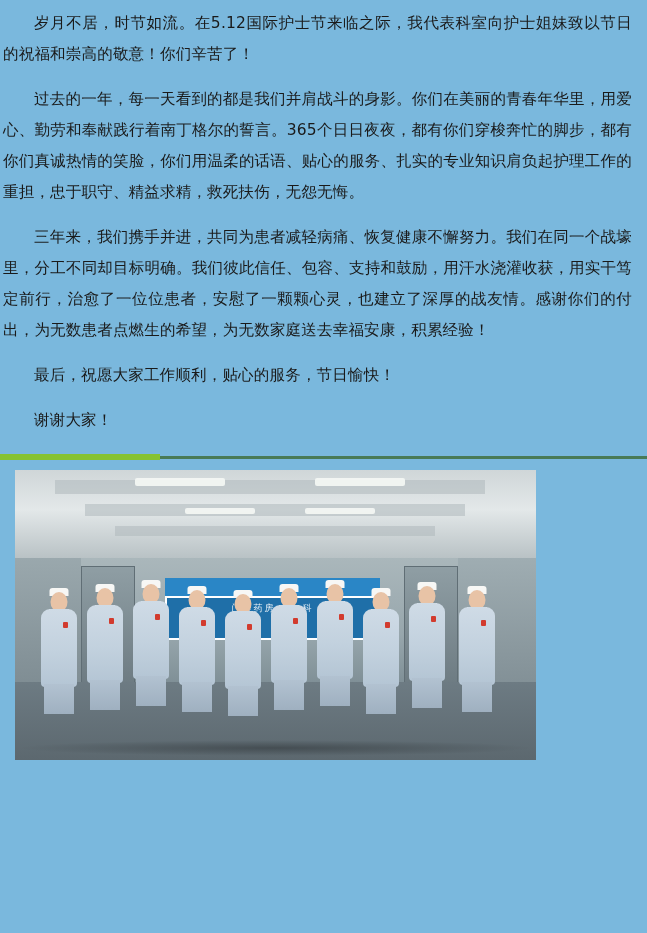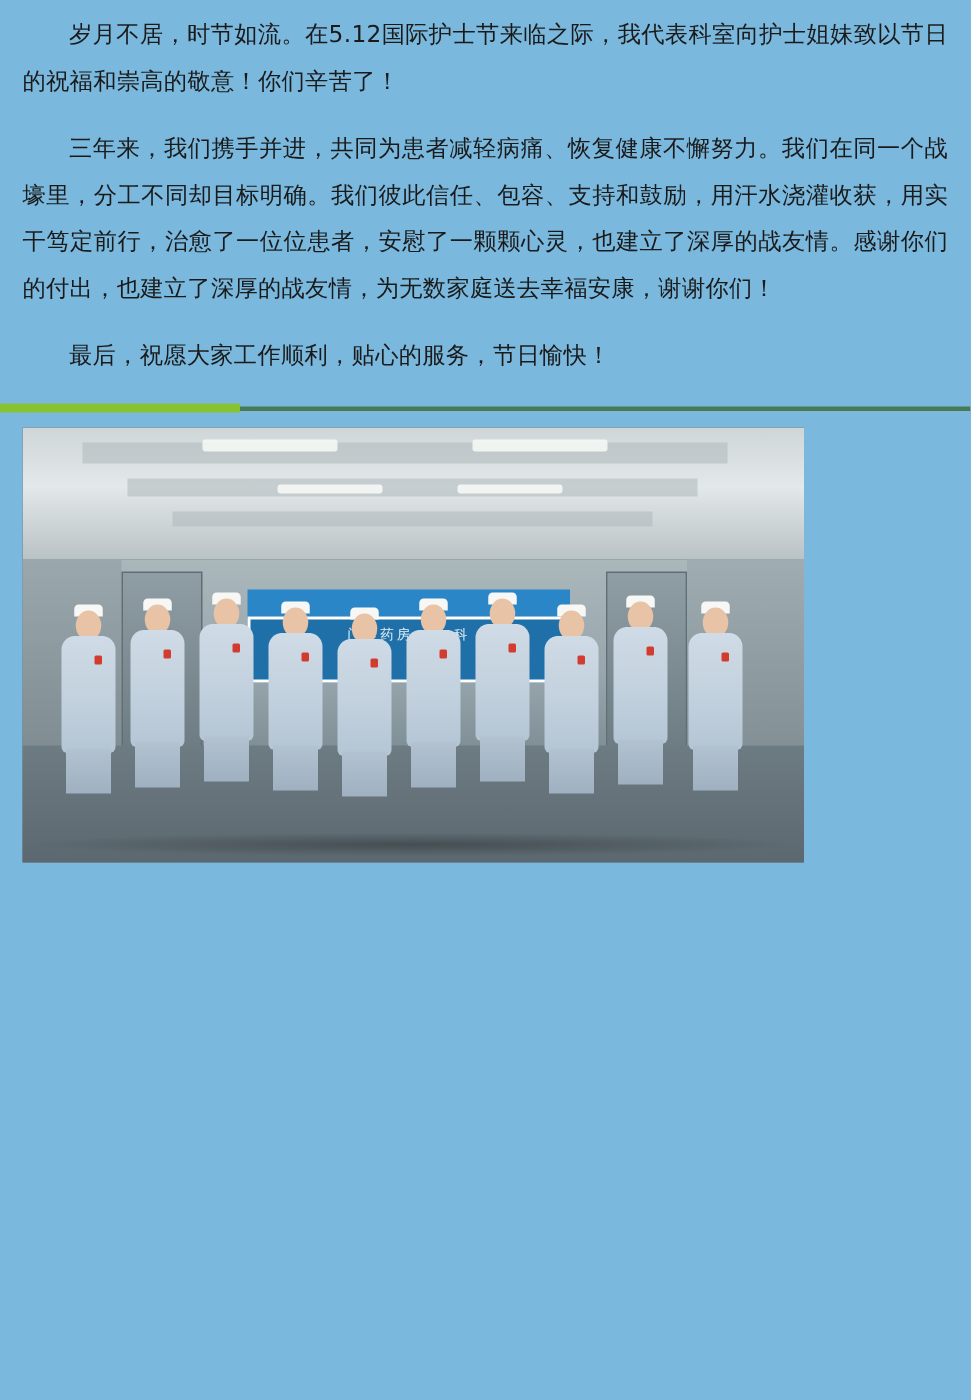--- a/index.html
+++ b/index.html
@@ -14,21 +14,21 @@
     font-family: "Liberation Sans", sans-serif;
   }
   #page {
     position: relative;
     width: 647px;
     height: 933px;
     background: linear-gradient(to right, #7ab8dd 0%, #7ab8dd 100%);
     box-sizing: border-box;
   }
   .article {
-    padding: 0 15px 0 15px;
+    padding: 0 15px 0 3px;
     box-sizing: border-box;
   }
   .para {
     color: #1a1a1a;
     font-size: 15.5px;
     line-height: 31px;
     text-align: justify;
     text-indent: 2em;
     margin: 0 0 14px 0;
     letter-spacing: 0.2px;
@@ -157,22 +157,24 @@
     background: radial-gradient(ellipse at 50% 50%, rgba(0,0,0,.28), rgba(0,0,0,0) 70%);
   }
 </style>
 </head>
 <body>
 
 <div id="page">
 
   <div class="article">
     <p class="para first">岁月不居，时节如流。在5.12国际护士节来临之际，我代表科室向护士姐妹致以节日的祝福和崇高的敬意！你们辛苦了！</p>
-    <p class="para">三年来，我们携手并进，共同为患者减轻病痛、恢复健康不懈努力。我们在同一个战壕里，分工不同却目标明确。我们彼此信任、包容、支持和鼓励，用汗水浇灌收获，用实干笃定前行，治愈了一位位患者，安慰了一颗颗心灵，也建立了深厚的战友情。感谢你们的付出，也建立了深厚的战友情，为无数家庭送去幸福安康，谢谢你们！</p>
+    <p class="para">过去的一年，每一天看到的都是我们并肩战斗的身影。你们在美丽的青春年华里，用爱心、勤劳和奉献践行着南丁格尔的誓言。365个日日夜夜，都有你们穿梭奔忙的脚步，都有你们真诚热情的笑脸，你们用温柔的话语、贴心的服务、扎实的专业知识肩负起护理工作的重担，忠于职守、精益求精，救死扶伤，无怨无悔。</p>
+    <p class="para">三年来，我们携手并进，共同为患者减轻病痛、恢复健康不懈努力。我们在同一个战壕里，分工不同却目标明确。我们彼此信任、包容、支持和鼓励，用汗水浇灌收获，用实干笃定前行，治愈了一位位患者，安慰了一颗颗心灵，也建立了深厚的战友情。感谢你们的付出，为无数患者点燃生的希望，为无数家庭送去幸福安康，积累经验！</p>
     <p class="para">最后，祝愿大家工作顺利，贴心的服务，节日愉快！</p>
+    <p class="para tight">谢谢大家！</p>
   </div>
 
   <div class="divider-wrap">
     <div class="divider-base"></div>
     <div class="divider-accent"></div>
   </div>
 
   <div class="photo-block">
     <div class="photo">
       <div class="ph-ceiling"></div>

